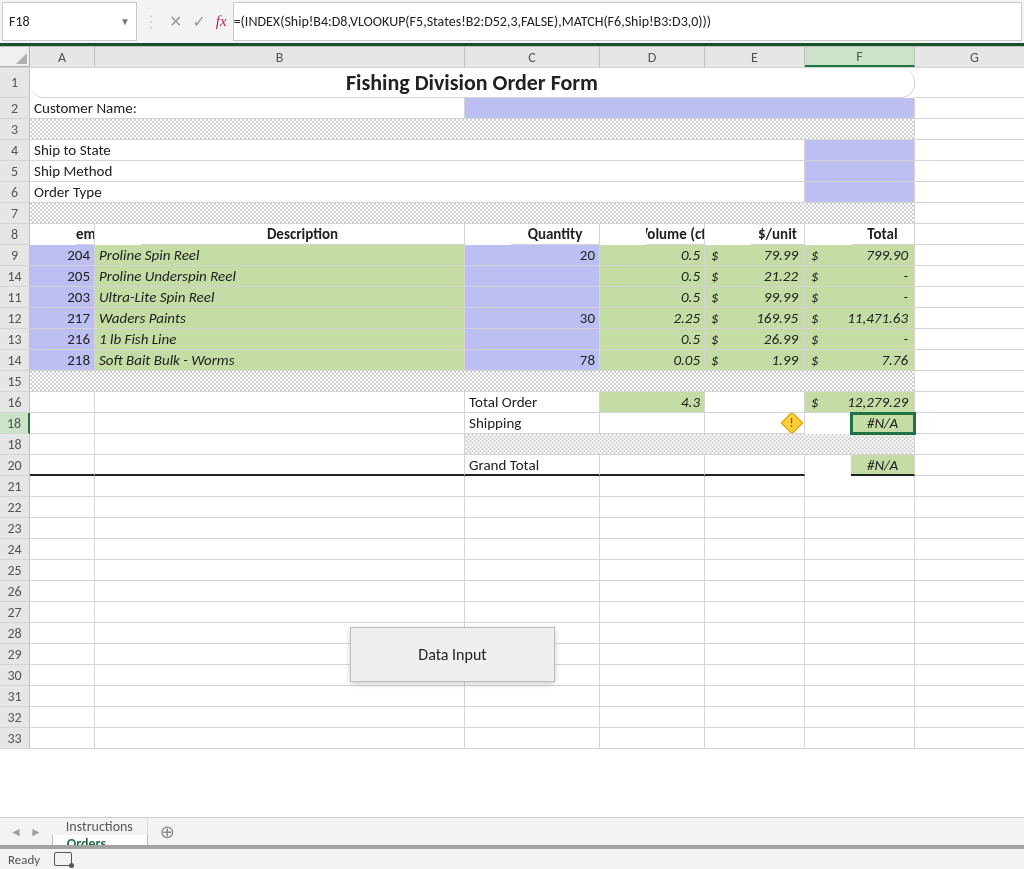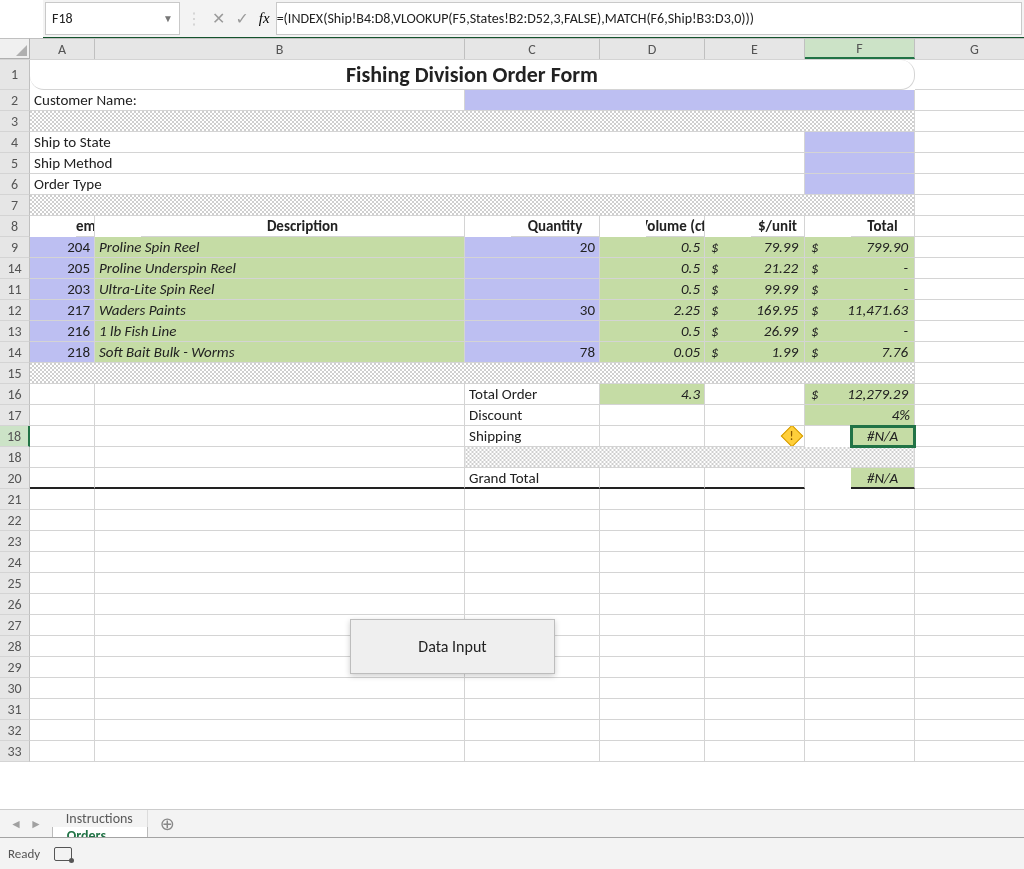--- a/index.html
+++ b/index.html
@@ -22,32 +22,32 @@
     font-family: Calibri, "Segoe UI", Arial, sans-serif;
     font-size: 15px;
     color: #222;
     background: #fff;
     user-select: none;
   }
   .app { display: flex; flex-direction: column; width: 1024px; height: 869px; }
 
   
   .formula-bar {
-    display: flex; align-items: stretch; height: 38px;
-    border-bottom: 1px solid #14532d; background: #f3f3f3; margin-left: 43px;
+    display: flex; align-items: stretch; height: 46px;
+    border-bottom: 3px solid #14532d; background: #f3f3f3;
   }
   .name-box {
     display: flex; align-items: center; justify-content: space-between;
     width: 135px; padding: 0 6px; background: #fff;
     border: 1px solid #c9c9c9; margin: 2px 0 2px 2px; font-size: 14px;
   }
   .name-box .caret { color: #777; font-size: 10px; }
   .fb-btns { display: flex; align-items: center; padding: 0 6px; gap: 10px; color:#9a9a9a; font-size:16px; }
   .fb-btns .sep { color:#d0d0d0; }
-  .fx { font-style: italic; font-family: "Times New Roman", serif; color:#000000; font-size:15px; }
+  .fx { font-style: italic; font-family: "Times New Roman", serif; color:#be185d; font-size:15px; }
   .formula-input {
     flex: 1; display: flex; align-items: center;
     padding: 0 0; background: #fff; border: 1px solid #c9c9c9;
     margin: 2px 2px 2px 0; font-size: 14px; overflow: hidden; white-space: nowrap;
   }
 
   
   .grid-area { flex: 1; overflow: hidden; background: #fff; position: relative; }
 
   .col-headers {
@@ -149,21 +149,21 @@
   }
   .sheet-tabs .tab.active {
     background:#fff; color:var(--sheet-tab-active); font-weight:bold;
     border-bottom:3px solid var(--sheet-tab-active);
     border-left:1px solid #bbb; border-right:1px solid #bbb;
   }
   .sheet-tabs .newtab { display:flex; align-items:center; padding:0 12px; color:#888; font-size:18px; cursor:pointer;}
 
   
   .status-bar {
-    height: 32px; background:#f3f3f3; border-top:1px solid #a3a3a3;
+    height: 24px; background:#f3f3f3; border-top:4px solid #a3a3a3;
     display:flex; align-items:center; padding:0 8px; gap:14px;
     font-size:13px; color:#555;
   }
   .status-bar .rec-icon {
     display:inline-block; width:18px; height:14px; border:1px solid #555; border-radius:2px;
     position:relative;
   }
   .status-bar .rec-icon::after{
     content:""; position:absolute; width:5px; height:5px; border-radius:50%;
     background:#555; right:-3px; bottom:-3px;
@@ -396,30 +396,20 @@
       <div class="cell"></div>
       <div class="cell green">
         <span class="money">
             <span class="sym">$</span>
             <span class="val">12,279.29</span>
           </span>
       </div>
       <div class="cell"></div>
     </div>
 
-    <div class="row">
-      <div class="rh">17</div>
-      <div class="cell"></div>
-        <div class="cell"></div>
-      <div class="cell">Discount</div>
-      <div class="cell"></div>
-        <div class="cell"></div>
-      <div class="cell green right">4%</div>
-      <div class="cell"></div>
-    </div>
 
     <div class="row">
       <div class="rh active">18</div>
       <div class="cell"></div>
         <div class="cell"></div>
       <div class="cell">Shipping</div>
       <div class="cell"></div>
       <div class="cell right">
         <span class="warn-badge">
             <span>!</span>

